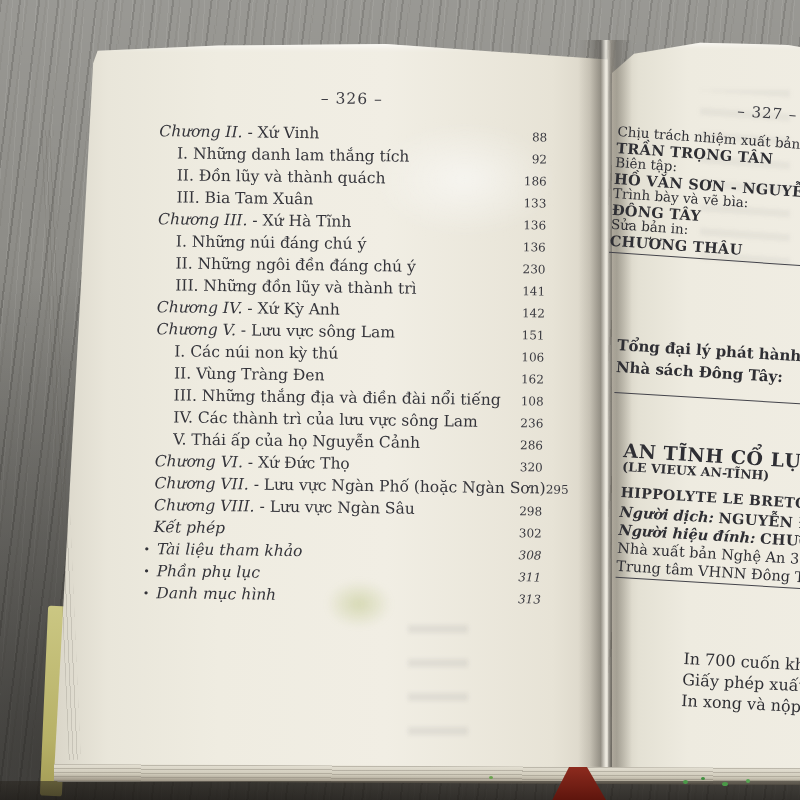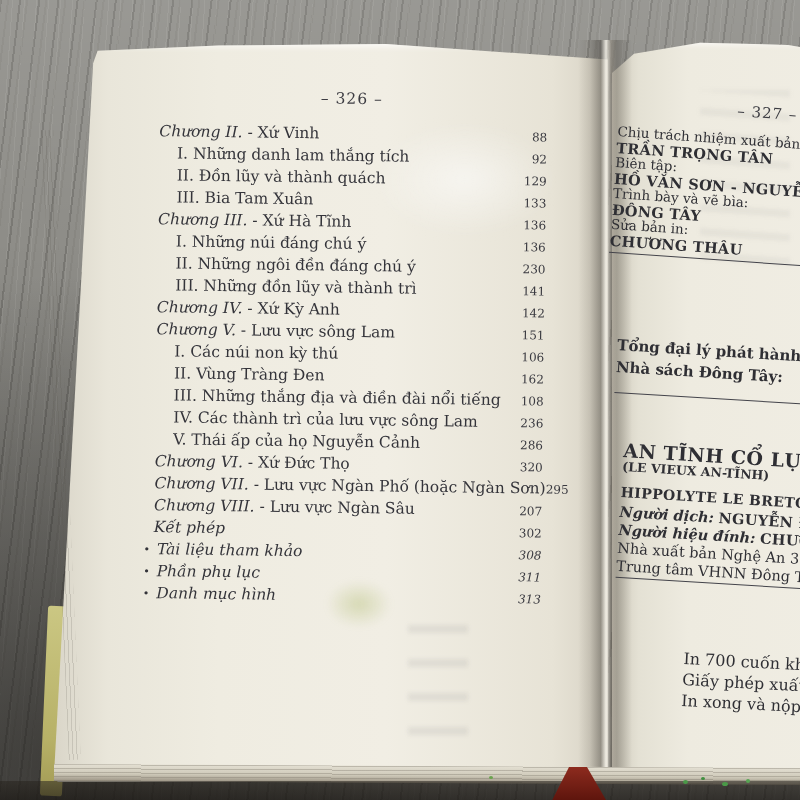--- a/index.html
+++ b/index.html
@@ -147,21 +147,21 @@
         <div class="toc-row t-chapter">
           <span class="toc-label"><i>Chương II.</i><span> - Xứ Vinh</span></span>
           <span class="toc-page">88</span>
         </div>
         <div class="toc-row t-sub">
           <span class="toc-label"><span>I. Những danh lam thắng tích</span></span>
           <span class="toc-page">92</span>
         </div>
         <div class="toc-row t-sub">
           <span class="toc-label"><span>II. Đồn lũy và thành quách</span></span>
-          <span class="toc-page">129</span>
+          <span class="toc-page">186</span>
         </div>
         <div class="toc-row t-sub">
           <span class="toc-label"><span>III. Bia Tam Xuân</span></span>
           <span class="toc-page">133</span>
         </div>
         <div class="toc-row t-chapter">
           <span class="toc-label"><i>Chương III.</i><span> - Xứ Hà Tĩnh</span></span>
           <span class="toc-page">136</span>
         </div>
         <div class="toc-row t-sub">
@@ -207,21 +207,21 @@
         <div class="toc-row t-chapter">
           <span class="toc-label"><i>Chương VI.</i><span> - Xứ Đức Thọ</span></span>
           <span class="toc-page">320</span>
         </div>
         <div class="toc-row t-chapter">
           <span class="toc-label"><i>Chương VII.</i><span> - Lưu vực Ngàn Phố (hoặc Ngàn Sơn)</span></span>
           <span class="toc-page">295</span>
         </div>
         <div class="toc-row t-chapter">
           <span class="toc-label"><i>Chương VIII.</i><span> - Lưu vực Ngàn Sâu</span></span>
-          <span class="toc-page">207</span>
+          <span class="toc-page">298</span>
         </div>
         <div class="toc-row t-chapter">
           <span class="toc-label"><i>Kết phép</i><span></span></span>
           <span class="toc-page">302</span>
         </div>
         <div class="toc-row t-bullet">
           <span class="toc-label"><span class="blt">•</span><span>Tài liệu tham khảo</span></span>
           <span class="toc-page">308</span>
         </div>
         <div class="toc-row t-bullet">

